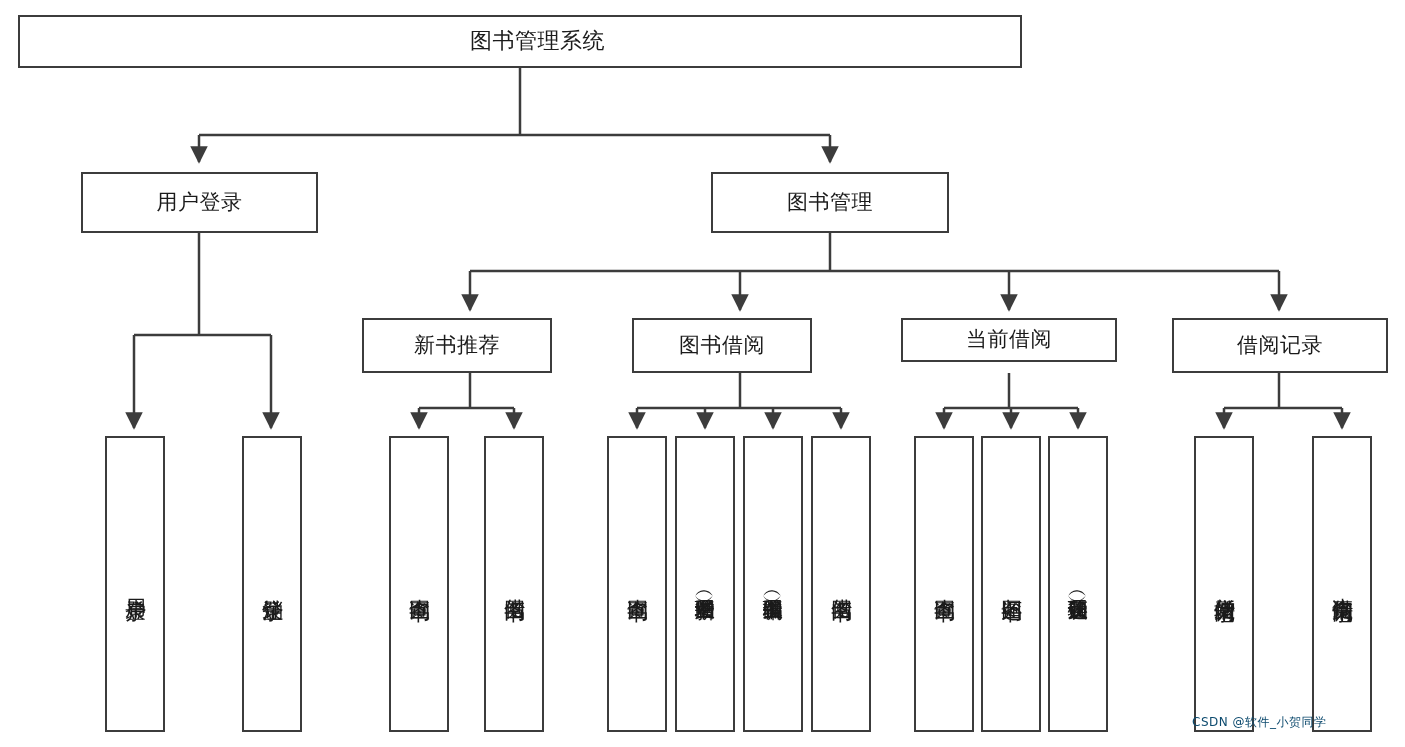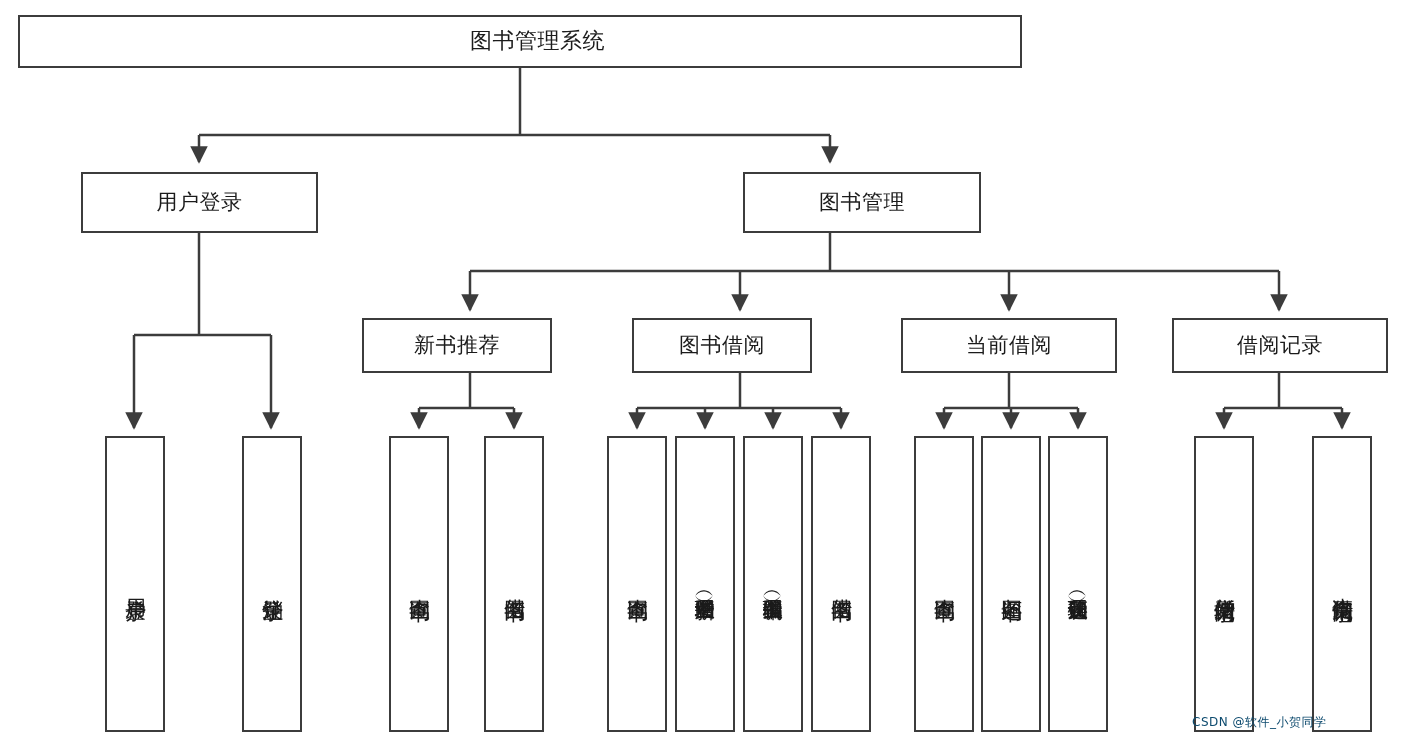--- a/index.html
+++ b/index.html
@@ -122,31 +122,31 @@
     </g>
   </svg>
 
   <div class="node horizontal root" style="left:18px; top:15px; width:1004px; height:53px;padding-left:35px;">
     <span>图书管理系统</span>
   </div>
 
   <div class="node horizontal" style="left:81px; top:172px; width:237px; height:61px;">
     <span>用户登录</span>
   </div>
-  <div class="node horizontal" style="left:711px; top:172px; width:238px; height:61px;margin-left:32px;">
+  <div class="node horizontal" style="left:711px; top:172px; width:238px; height:61px;">
     <span>图书管理</span>
   </div>
 
   <div class="node horizontal" style="left:362px; top:318px; width:190px; height:55px;">
     <span>新书推荐</span>
   </div>
   <div class="node horizontal" style="left:632px; top:318px; width:180px; height:55px;">
     <span>图书借阅</span>
   </div>
-  <div class="node horizontal" style="left:901px; top:318px; width:216px; height:55px;">
+  <div class="node horizontal" style="left:901px; top:318px; width:216px; height:44px;">
     <span>当前借阅</span>
   </div>
   <div class="node horizontal" style="left:1172px; top:318px; width:216px; height:55px;">
     <span>借阅记录</span>
   </div>
 
   <div class="node vertical" style="left:105px; top:436px; width:60px; height:296px;">用户登录</div>
   <div class="node vertical" style="left:242px; top:436px; width:60px; height:296px;">注销登录</div>
 
   <div class="node vertical" style="left:389px; top:436px; width:60px; height:296px;">查询图书</div>

